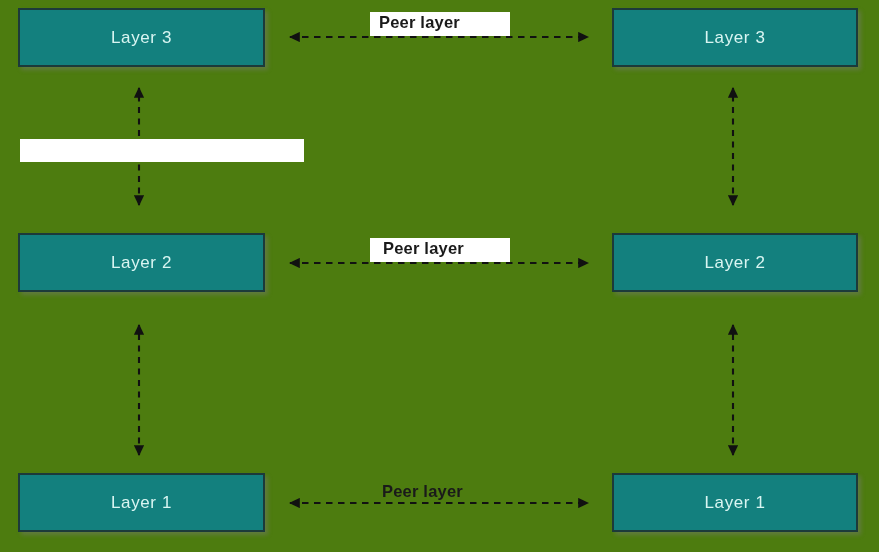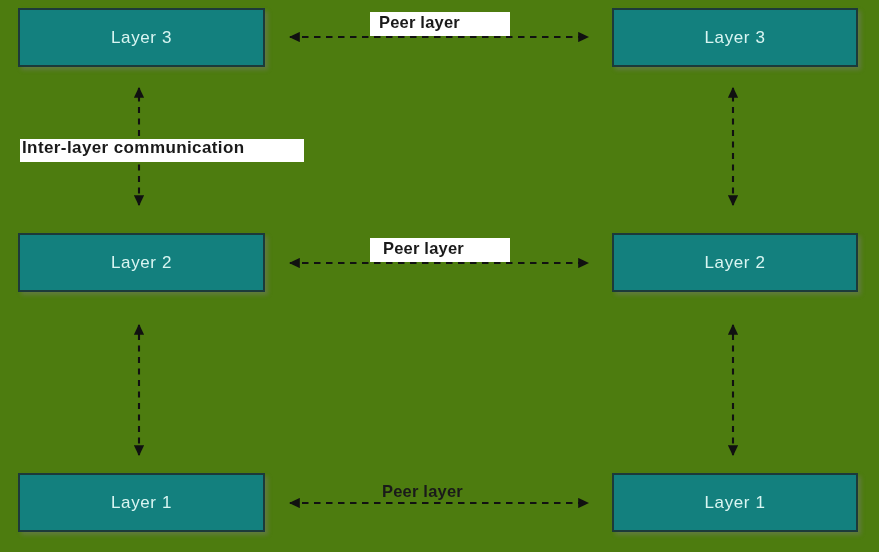--- a/index.html
+++ b/index.html
@@ -120,15 +120,14 @@
 
   <div class="label-mask" style="left:370px; top:12px; width:140px; height:24px;"></div>
   <div class="edge-label peer" style="left:379px; top:13px;">Peer layer</div>
 
   <div class="label-mask" style="left:370px; top:238px; width:140px; height:24px;"></div>
   <div class="edge-label peer" style="left:383px; top:239px;">Peer layer</div>
 
   <div class="edge-label peer" style="left:382px; top:482px;">Peer layer</div>
 
   <div class="label-mask" style="left:20px; top:139px; width:284px; height:23px;"></div>
-  <div class="edge-label interlayer" style="left:22px; top:138px;">Inter-layer communication</div>
 
 </div>
 
 </body></html>

